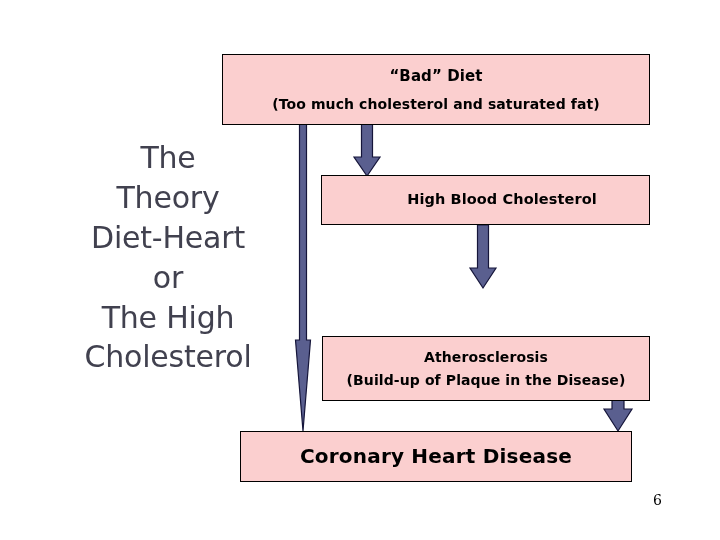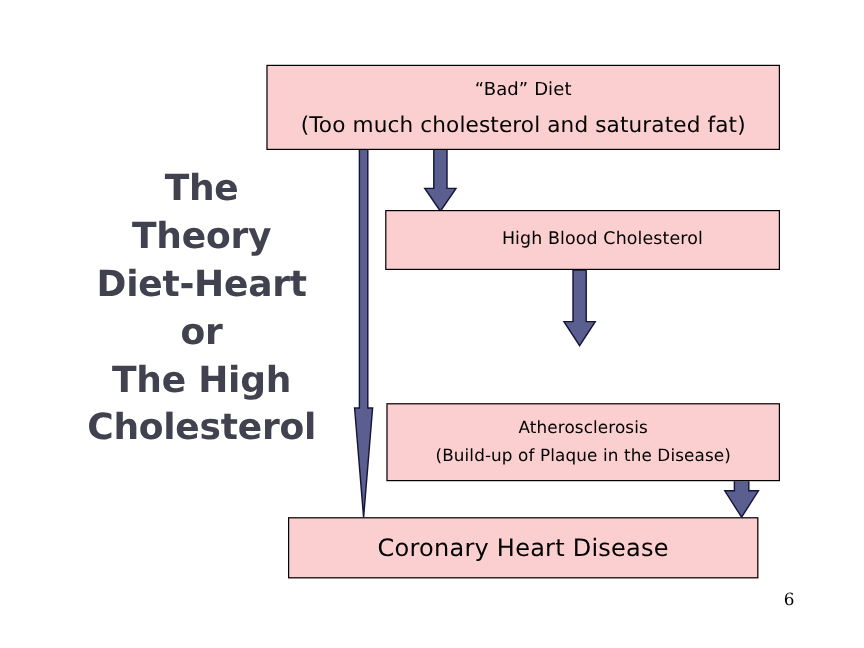--- a/index.html
+++ b/index.html
@@ -23,35 +23,35 @@
     position: absolute;
     background: #fbcfcf;
     border: 1.5px solid #000000;
     box-sizing: border-box;
     display: flex;
     flex-direction: column;
     align-items: center;
     justify-content: center;
     color: #000000;
     font-family: "DejaVu Sans", sans-serif;
-    font-weight: normal;
+    font-weight: bold;
     text-align: center;
     line-height: 1.32;
     z-index: 3;
   }
 
   #box-bad-diet {
     left: 222px;
     top: 54px;
     width: 428px;
     height: 71px;
     padding-top: 2px;
   }
   #box-bad-diet .line-1 { font-size: 15px; letter-spacing: 0.1px; }
-  #box-bad-diet .line-2 { font-size: 18px; margin-top: 8px; letter-spacing: 0.1px; }
+  #box-bad-diet .line-2 { font-size: 14px; margin-top: 8px; letter-spacing: 0.1px; }
 
   #box-cholesterol {
     left: 321px;
     top: 175px;
     width: 329px;
     height: 50px;
   }
   #box-cholesterol .line-1 { font-size: 14.5px; letter-spacing: 0.1px; margin-left: 33px; }
 
   #box-atherosclerosis {
@@ -74,21 +74,21 @@
 
   
   #theory-title {
     position: absolute;
     left: 52px;
     top: 138px;
     width: 232px;
     text-align: center;
     color: #41414f;
     font-family: "DejaVu Sans", sans-serif;
-    font-weight: bold;
+    font-weight: normal;
     font-size: 30px;
     line-height: 1.33;
     letter-spacing: -0.2px;
     z-index: 2;
   }
   #theory-title .tline { display: block; white-space: nowrap; }
 
   
   .arrow-svg {
     position: absolute;

